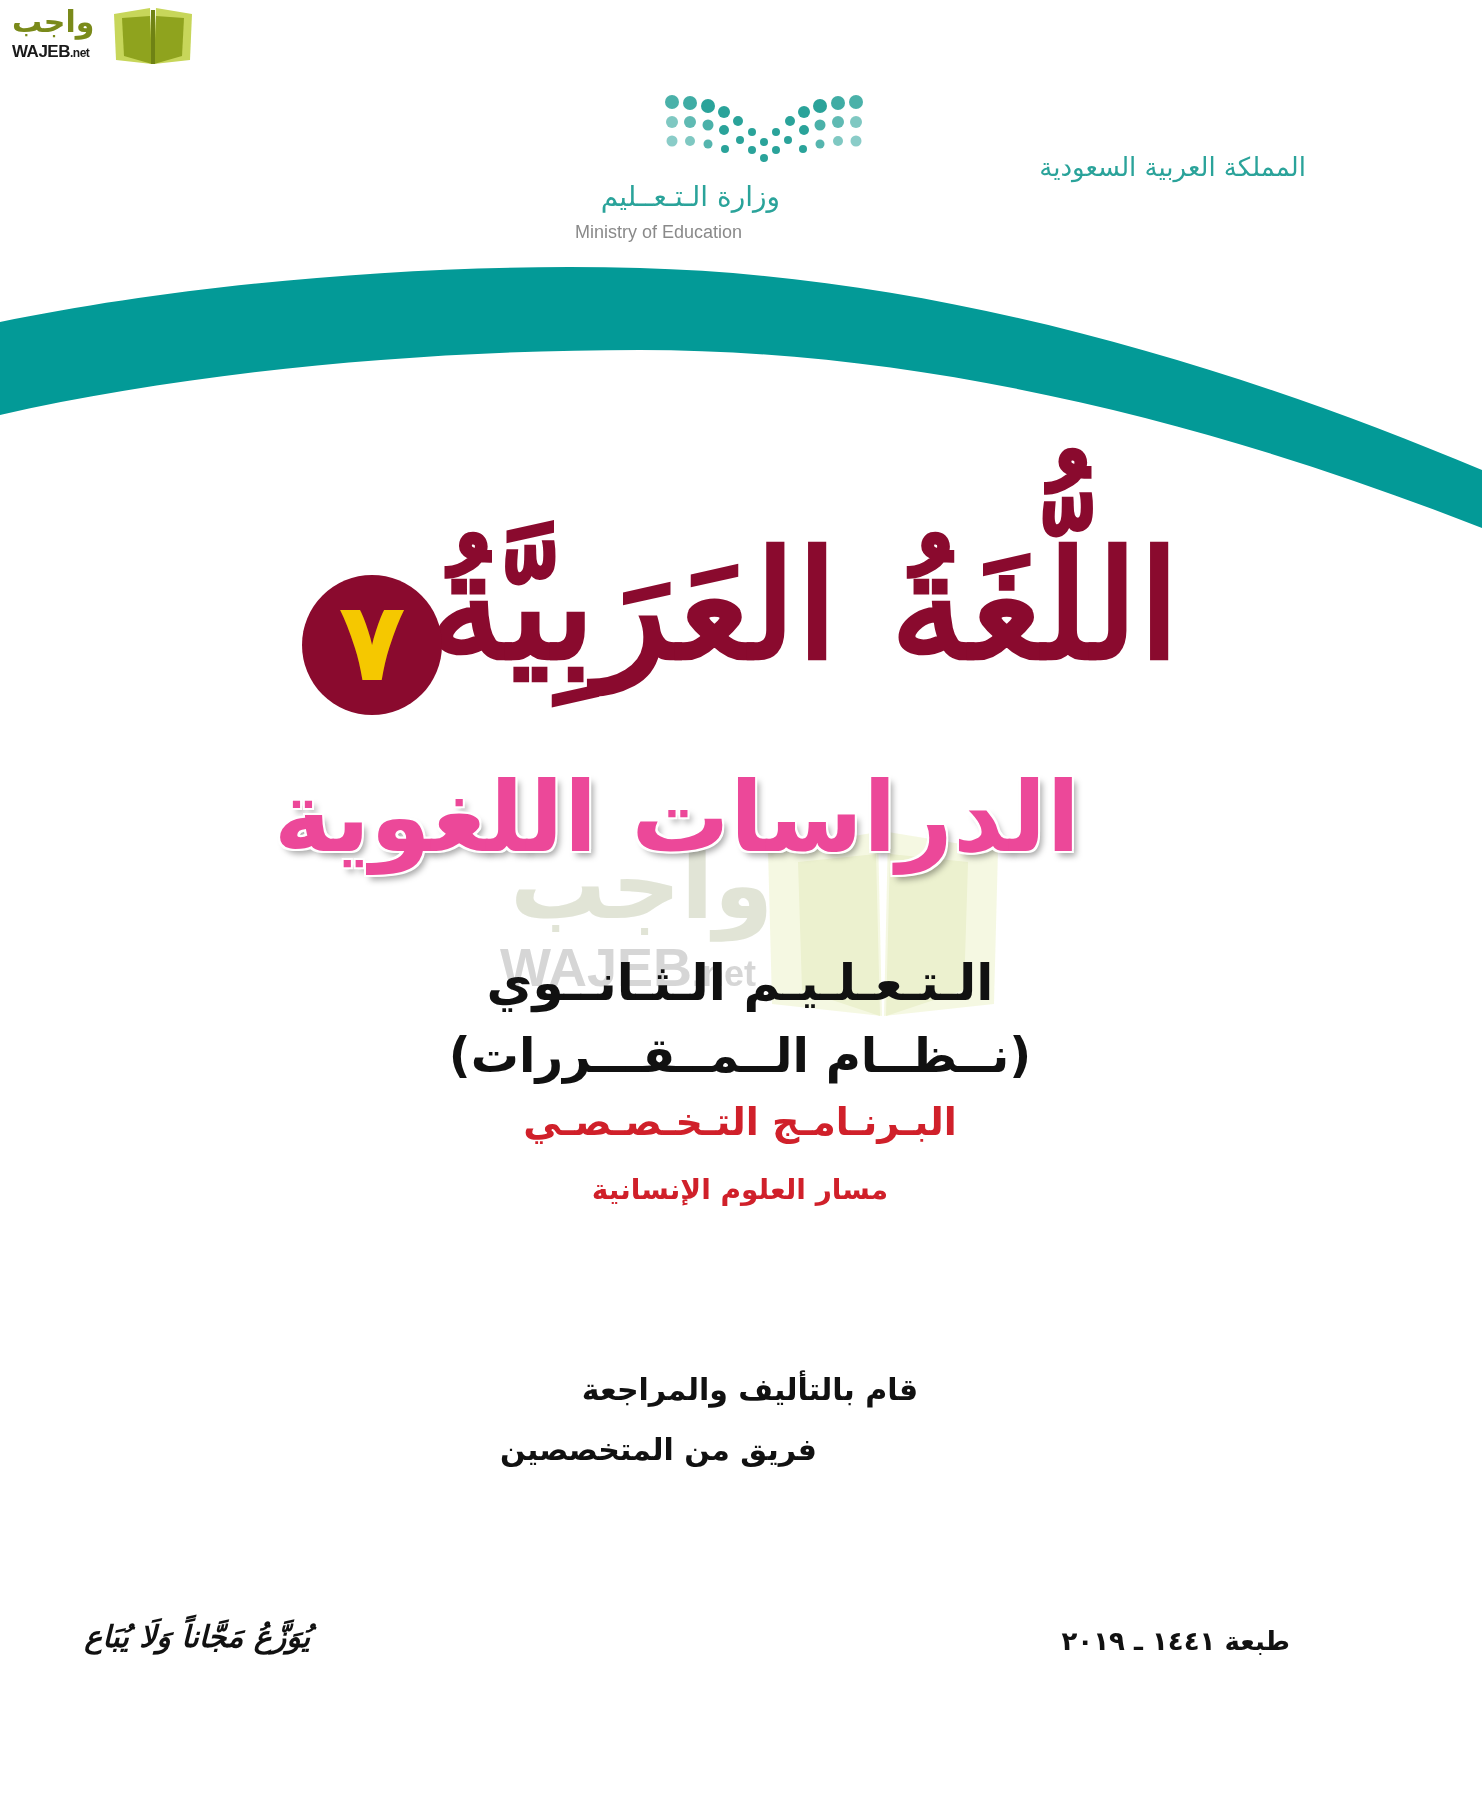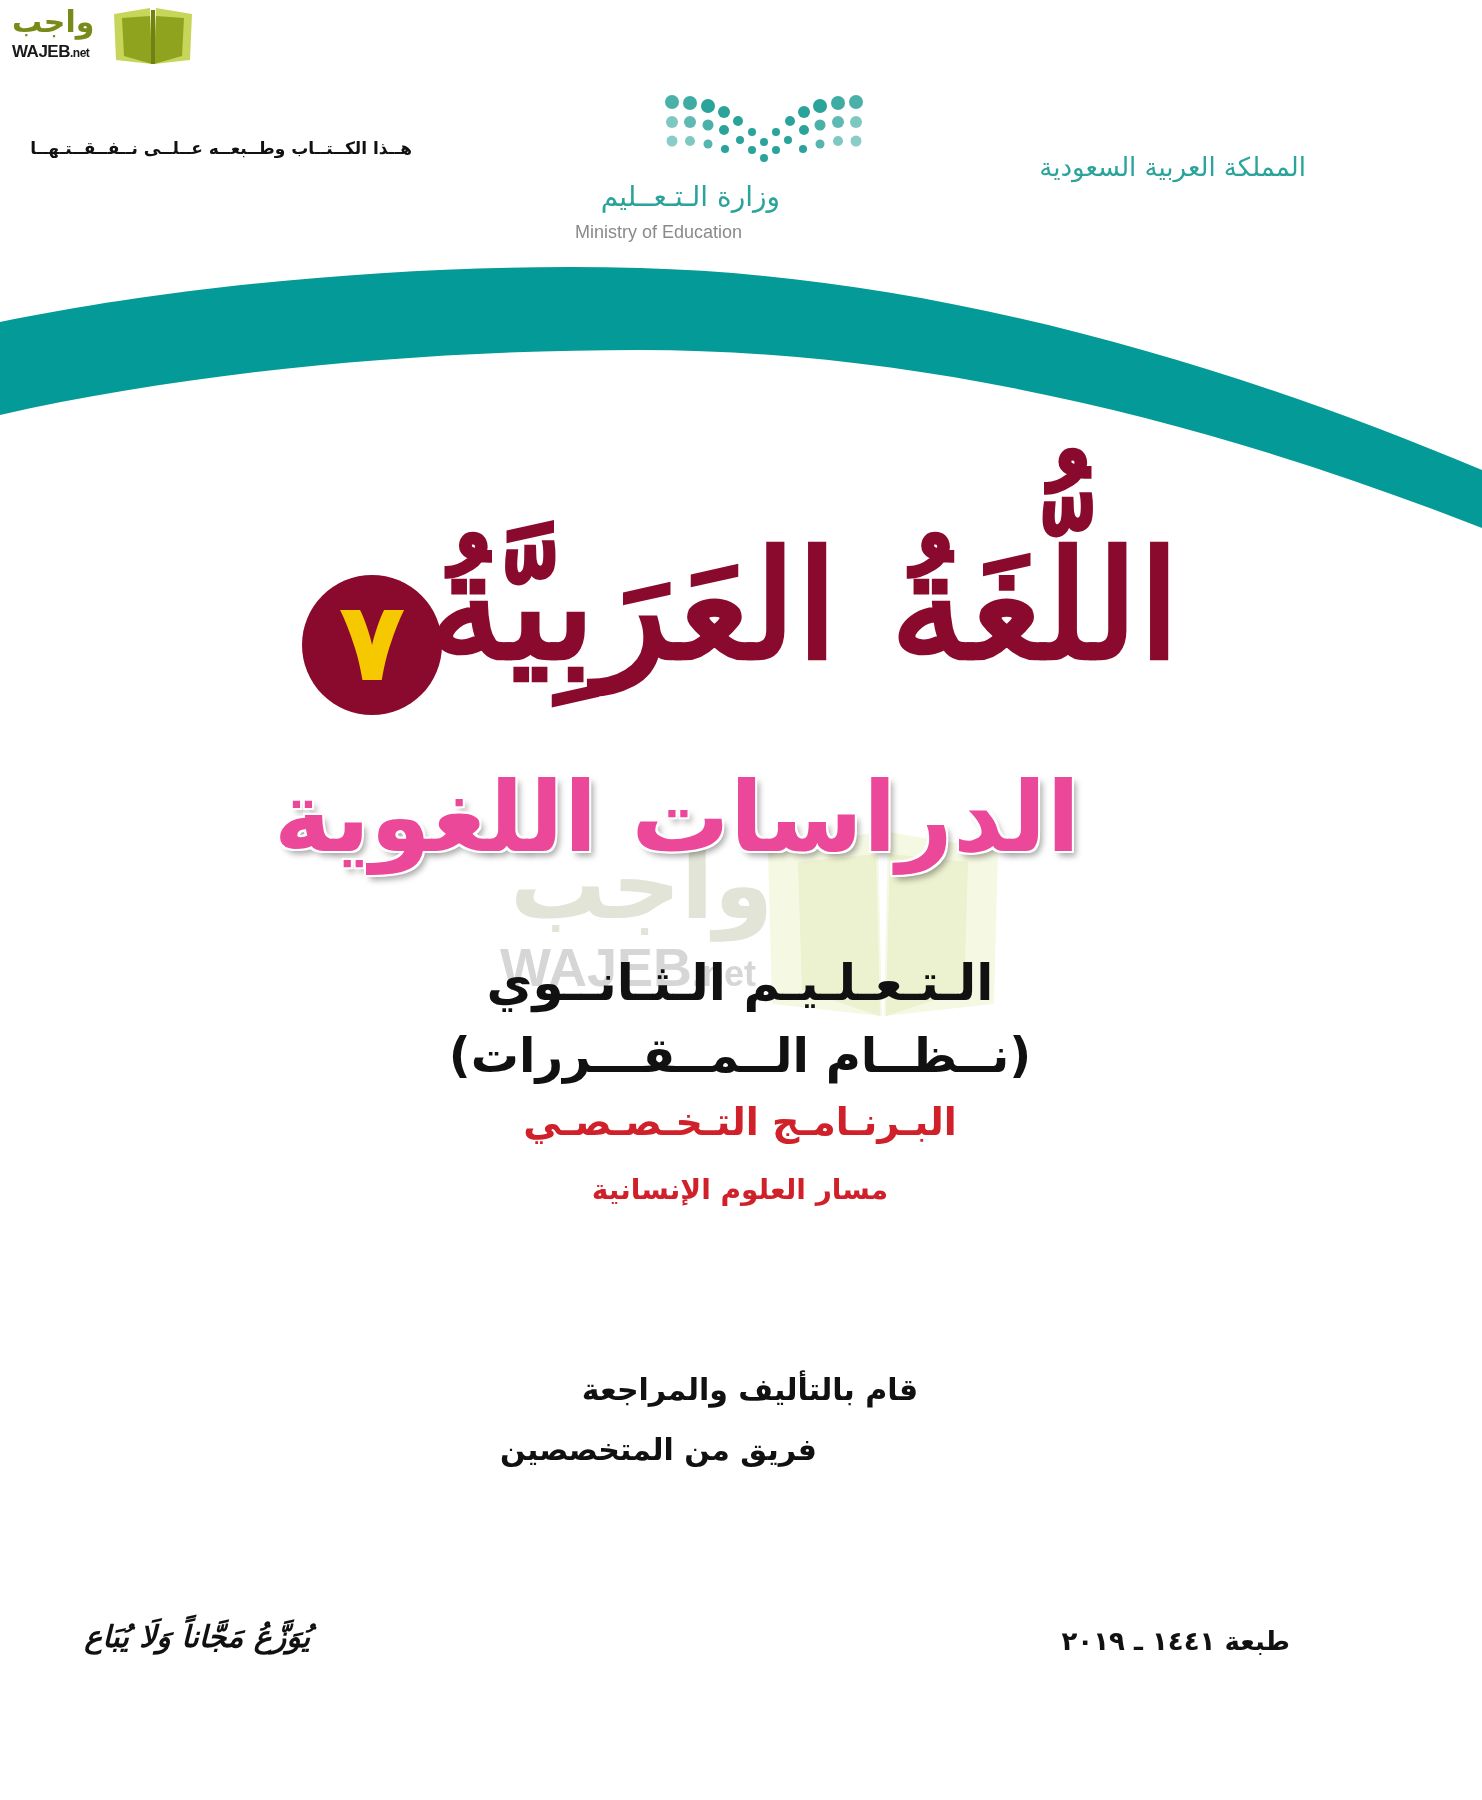--- a/index.html
+++ b/index.html
@@ -68,21 +68,20 @@
   <svg id="wajeb-book" viewBox="0 0 82 60" xmlns="http://www.w3.org/2000/svg">
     <path d="M2,8 L38,2 L40,58 L4,54 Z" fill="#c7d65a"></path>
     <path d="M80,8 L44,2 L42,58 L78,54 Z" fill="#c7d65a"></path>
     <path d="M10,12 L38,10 L40,58 L12,50 Z" fill="#8fa31e"></path>
     <path d="M72,12 L44,10 L42,58 L70,50 Z" fill="#8fa31e"></path>
     <rect x="39" y="4" width="4" height="54" fill="#6f8214"></rect>
   </svg>
 </div>
 
 <div id="approval" class="abs rtl">
-  <div>هــذا الكــتــاب وطــبعــه عــلــى نــفــقــتـهــا</div>
 </div>
 
 <div id="moe-logo" class="abs">
   <svg id="moe-dots" viewBox="0 0 200 80" xmlns="http://www.w3.org/2000/svg">
     <g fill="#2aa39a">
       <circle cx="8" cy="8" r="7" opacity="0.85"></circle>
         <circle cx="26" cy="9" r="7" opacity="0.9"></circle>
         <circle cx="44" cy="12" r="7"></circle>
         <circle cx="60" cy="18" r="6"></circle>
         <circle cx="74" cy="27" r="5"></circle>

